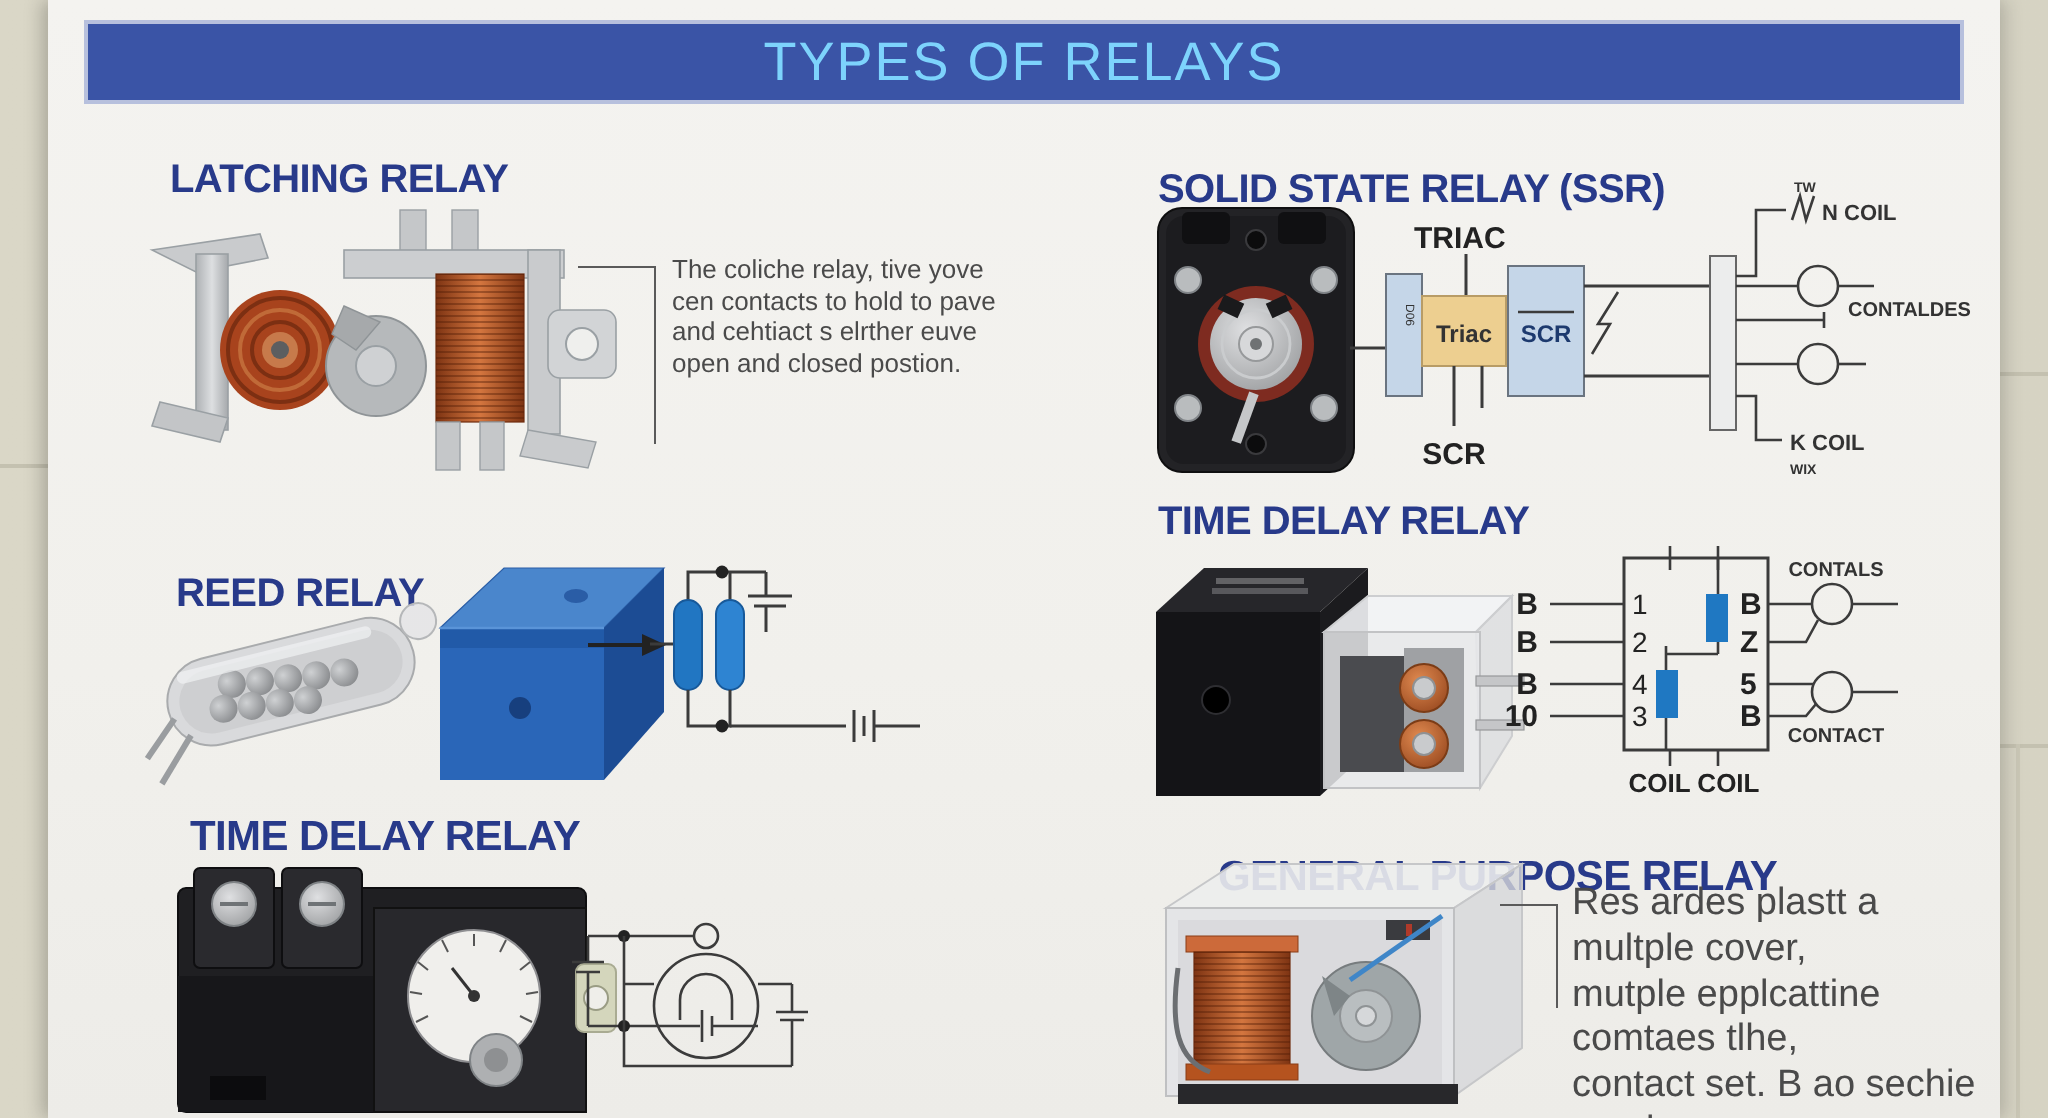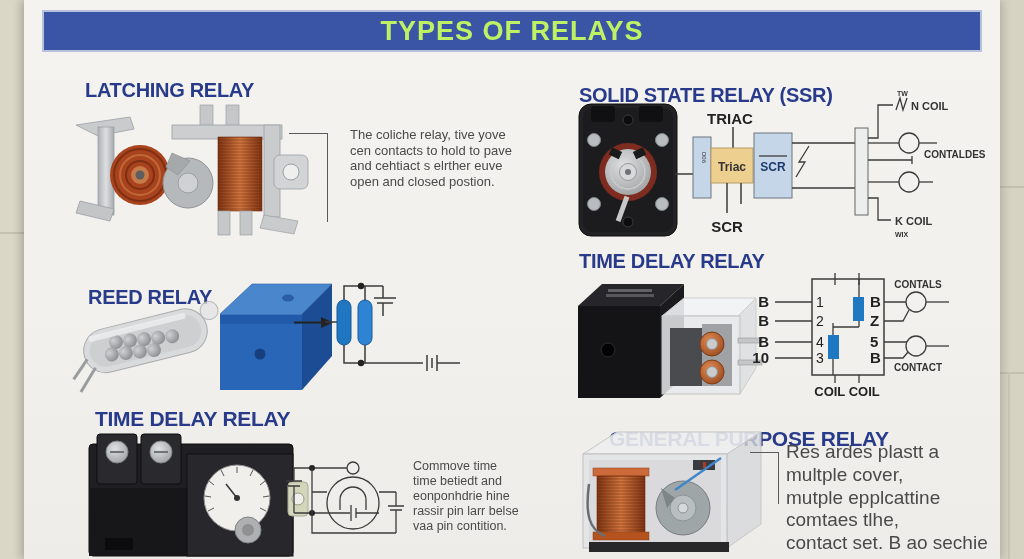--- a/index.html
+++ b/index.html
@@ -8,21 +8,21 @@
          font-family:"Liberation Sans",sans-serif;}
   .abs{position:absolute;}
   .wall-line-h{position:absolute;height:2px;background:#c4c1b0;}
   .wall-line-v{position:absolute;width:2px;background:#cac7b6;}
   #poster{position:absolute;left:24px;top:0;width:976px;height:559px;
           background:linear-gradient(180deg,#f4f3f0 0%,#f1f0ec 60%,#edecE8 100%);
           box-shadow:-4px 0 8px rgba(0,0,0,.18), 4px 0 8px rgba(0,0,0,.12);}
   #banner{position:absolute;left:42px;top:10px;width:940px;height:42px;
           background:#3a54a6;border:2px solid #b7c0dd;box-sizing:border-box;
           display:flex;align-items:center;justify-content:center;}
-  #banner .t{color:#bef264;font-size:27px;font-weight:700;letter-spacing:1px;}
+  #banner .t{color:#7dd3fc;font-size:27px;font-weight:400;letter-spacing:1px;}
   .h{color:#283a8a;font-weight:700;letter-spacing:-0.3px;white-space:nowrap;}
   .h20{font-size:20px;} .h21{font-size:21px;}
   .desc{color:#4a4a4a;font-size:13px;line-height:1.2;white-space:pre-line;}
   .bracket-tr{border-top:1.6px solid #5a5a5a;border-right:1.6px solid #5a5a5a;}
   svg text{font-family:"Liberation Sans",sans-serif;}
   .dln{stroke:#3b3b3b;stroke-width:1.5;fill:none;}
   .dln2{stroke:#3b3b3b;stroke-width:1.3;fill:none;}
 </style>
 </head>
 <body>
@@ -89,21 +89,21 @@
       <circle cx="120" cy="80" r="25" fill="#b6b9bb" stroke="#8f9497"></circle>
       <circle cx="120" cy="80" r="10" fill="#cfd1d3" stroke="#9aa0a4"></circle>
       <polygon points="104,50 122,58 110,72 98,64" fill="#a6a9ab" stroke="#8f9497" stroke-width=".7"></polygon>
       <rect x="150" y="108" width="12" height="24" fill="#c5c7c9" stroke="#9aa0a4" stroke-width=".7"></rect>
       <rect x="172" y="108" width="12" height="24" fill="#c5c7c9" stroke="#9aa0a4" stroke-width=".7"></rect>
       <polygon points="196,112 230,118 226,131 192,125" fill="#c9cbcd" stroke="#9aa0a4" stroke-width=".7"></polygon>
     </g>
   </svg>
 
   <div class="abs bracket-tr" style="left:289px;top:133px;width:38px;height:88px;"></div>
-  <div class="abs desc" style="left:336px;top:127px;width:180px;margin-left:14px;">The coliche relay, tive yove
+  <div class="abs desc" style="left:336px;top:127px;width:180px;">The coliche relay, tive yove
 cen contacts to hold to pave
 and cehtiact s elrther euve
 open and closed postion.</div>
 
   <div class="abs h h20" style="left:579px;top:84px;">SOLID STATE RELAY (SSR)</div>
 
   <svg class="abs" style="left:577px;top:100px;" width="104" height="140" viewBox="0 0 104 140">
     <rect x="2" y="4" width="98" height="132" rx="12" fill="#232326" stroke="#0f0f10"></rect>
     <rect x="6" y="8" width="90" height="124" rx="9" fill="#1c1c1f"></rect>
     <rect x="14" y="6" width="24" height="16" rx="3" fill="#101012"></rect>
@@ -311,25 +311,20 @@
     <circle cx="34" cy="20" r="3" fill="#222"></circle>
     <path class="dln2" d="M16,20 V33 M8,33 H24 M10,38 H22 M16,38 V65"></path>
     <path class="dln2" d="M16,65 H52"></path>
     <circle cx="34" cy="65" r="3" fill="#222"></circle>
     <path class="dln2" d="M34,20 V65 M34,44 H49"></path>
     <path class="dln2" d="M52,65 H72 M73,57 V73 M78,60 V70 M78,65 H101"></path>
     <path class="dln2" d="M101,44 H118 M118,44 V58 M110,58 H126 M112,62 H124 M118,62 V85"></path>
     <path class="dln2" d="M34,65 V85 H118"></path>
   </svg>
 
-  <div class="abs desc" style="left:413px;top:459px;width:115px;font-size:12.5px;">Commove time
-time betiedt and
-eonponhdrie hine
-rassir pin larr belse
-vaa pin contition.</div>
 
   <div class="abs h h21" style="left:583px;top:427px;margin-left:26px;">GENERAL PURPOSE RELAY</div>
 
   <svg class="abs" style="left:575px;top:424px;" width="195" height="135" viewBox="0 0 195 135">
     <polygon points="8,30 42,8 186,8 152,30" fill="#eceded" fill-opacity=".9" stroke="#c6c7c9"></polygon>
     <polygon points="152,30 186,8 186,100 152,124" fill="#d6d7da" fill-opacity=".8" stroke="#c6c7c9"></polygon>
     <rect x="8" y="30" width="144" height="94" fill="#e2e3e6" fill-opacity=".85" stroke="#bfc0c2"></rect>
     <rect x="14" y="36" width="132" height="82" fill="#cfd0d3" opacity=".5"></rect>
     <rect x="118" y="36" width="22" height="10" fill="#3a3b3f"></rect>
     <rect x="128" y="38" width="3" height="6" fill="#b03a2a"></rect>

